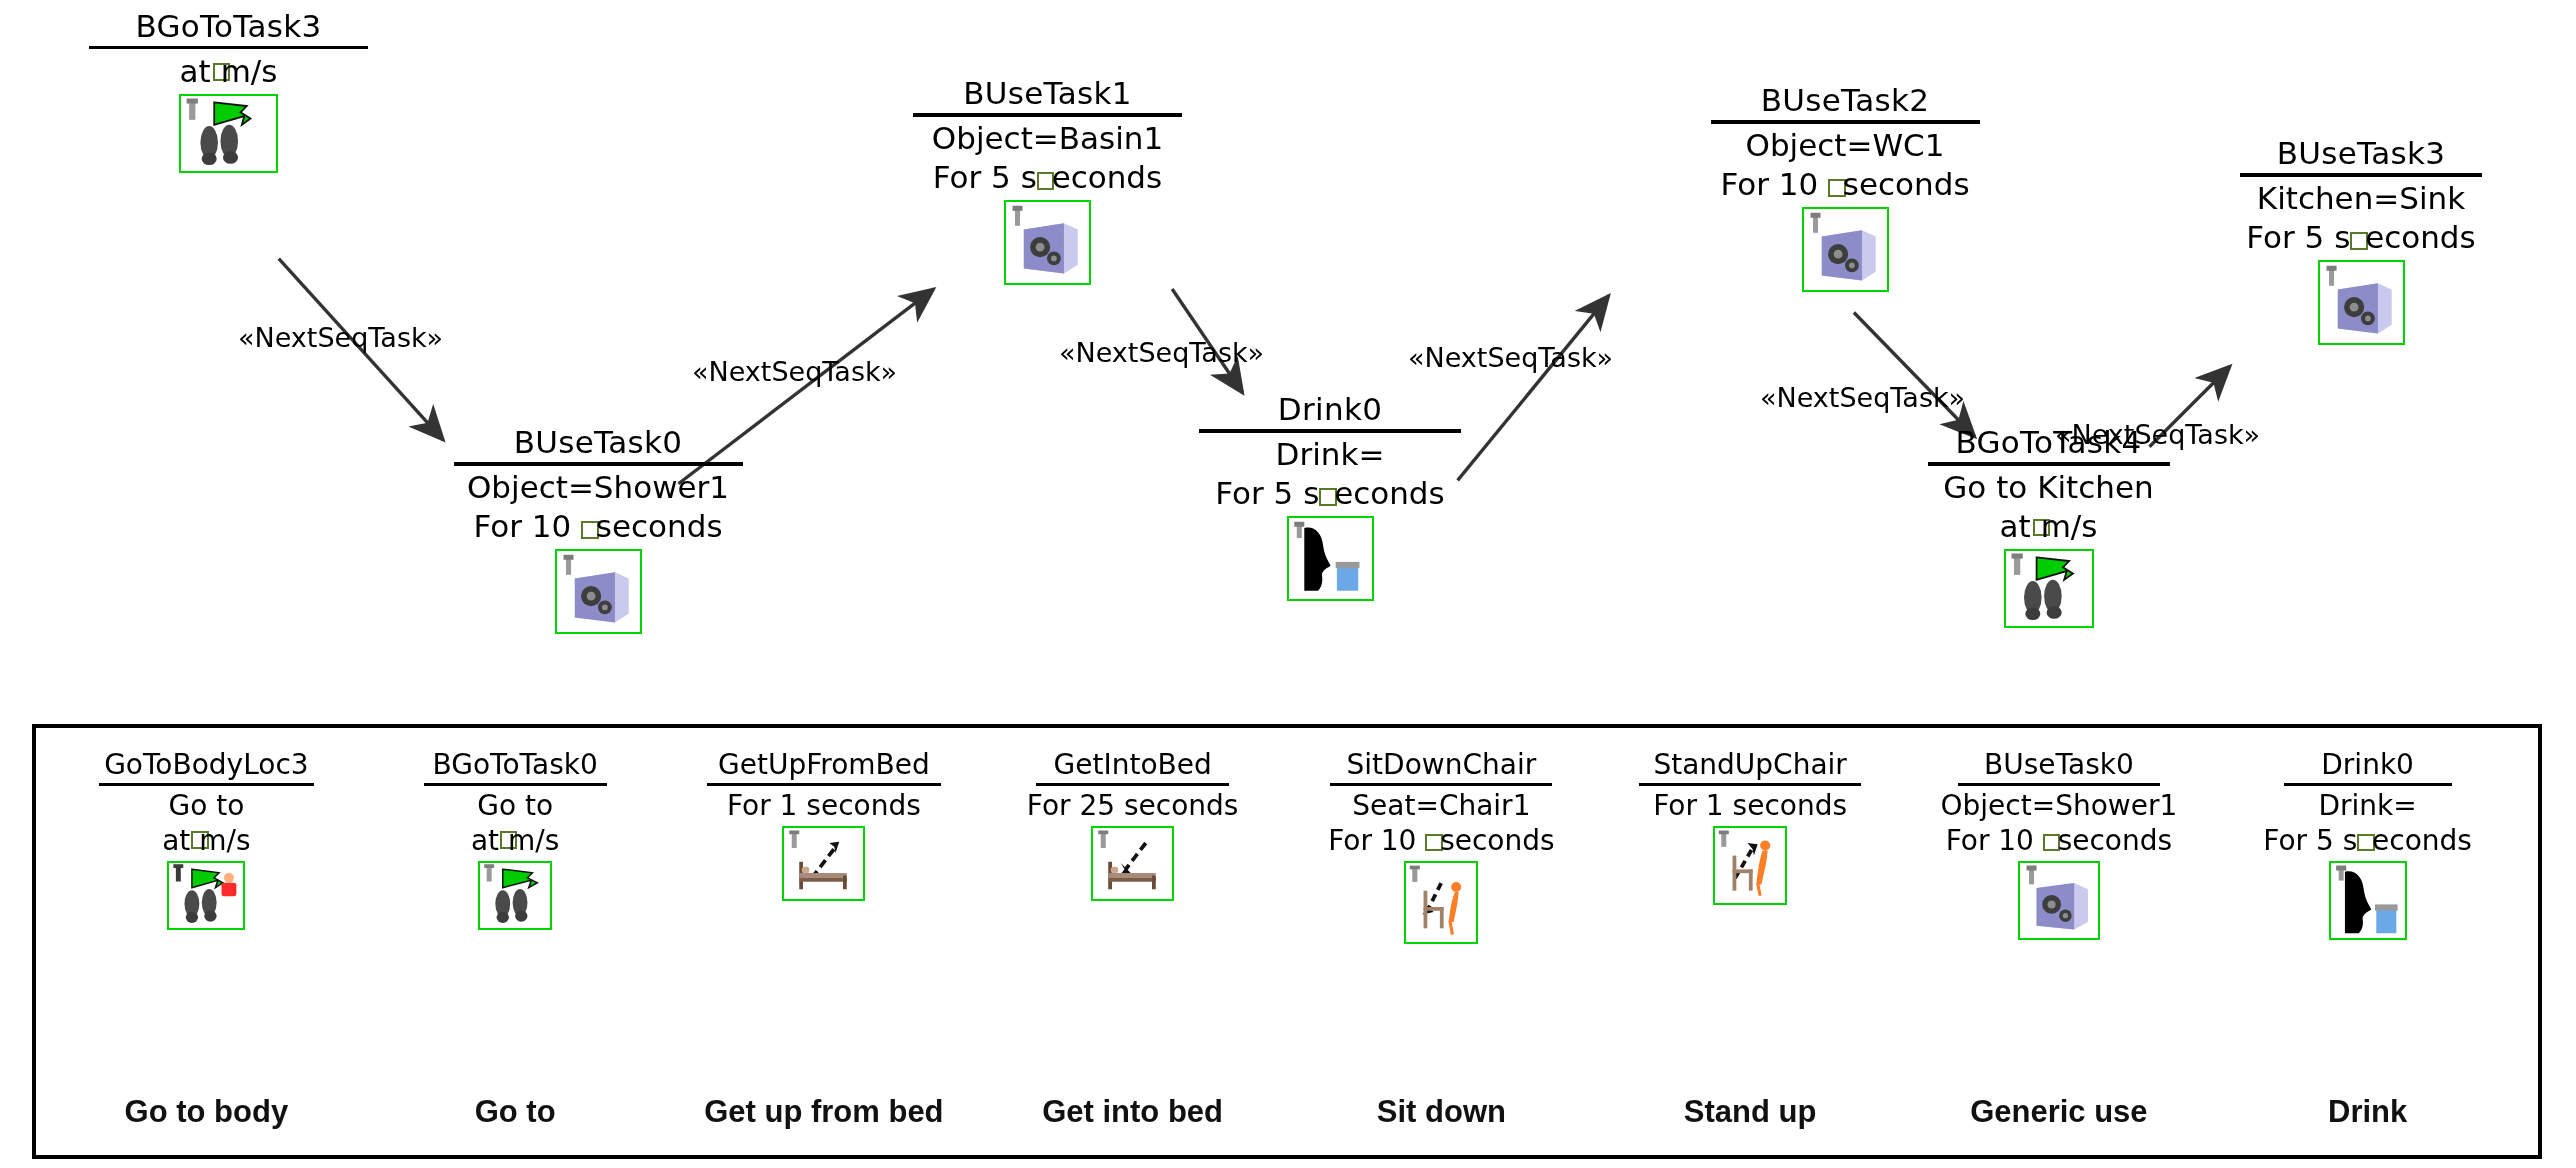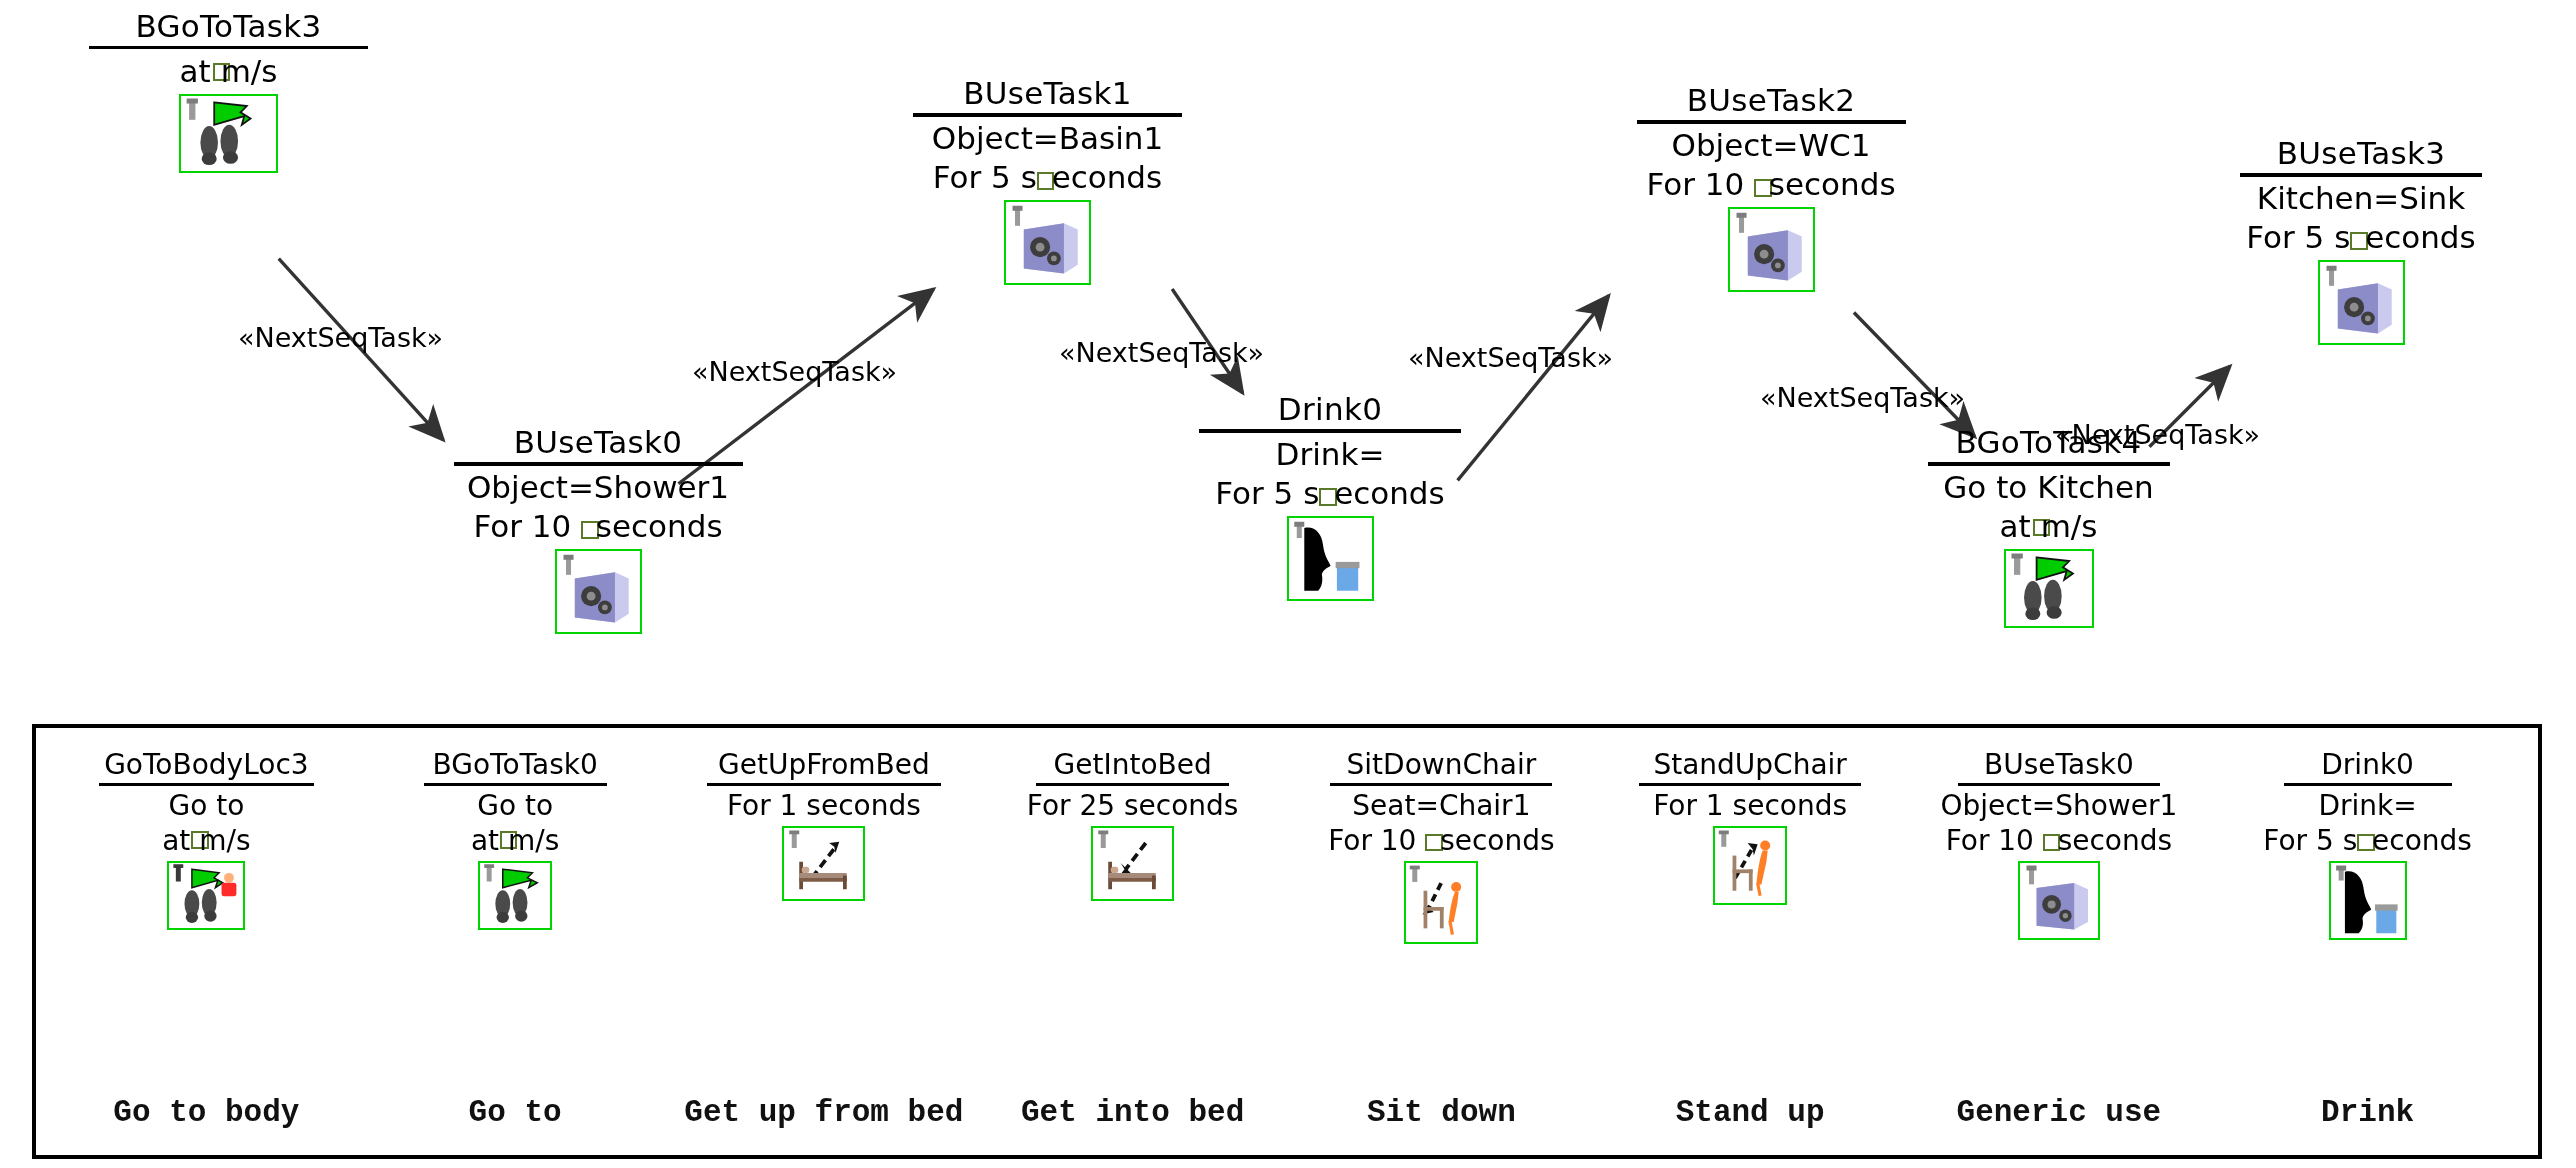--- a/index.html
+++ b/index.html
@@ -123,21 +123,21 @@
   }
   .legend-caption {
     position: absolute;
     left: 0;
     right: 0;
     bottom: 20px;
     font-size: 31px;
     font-weight: bold;
     color: #111111;
     white-space: nowrap;
-    font-family: Liberation Mono, monospace;
+    font-family: Liberation Sans, sans-serif;
   }
 </style>
 </head>
 <body>
 
 <div id="stage">
 
   <svg class="edge-layer" viewBox="0 0 3835 1740" xmlns="http://www.w3.org/2000/svg">
     <defs>
       <marker id="ah" markerWidth="13" markerHeight="13" refX="10" refY="5" orient="auto" markerUnits="strokeWidth">
@@ -242,21 +242,21 @@
           <rect x="4" y="3" width="8" height="4" fill="#7d7d7d"></rect>
           <path d="M12 8 C20 6 26 12 27 22 C28 30 31 34 33 38 C30 40 27 41 26 45
                    C27 50 26 55 23 58 L12 58 Z" fill="#000000"></path>
           <rect x="38" y="38" width="17" height="20" fill="#6aa8e8"></rect>
           <rect x="37" y="35" width="19" height="5" fill="#9a9a9a"></rect>
         </svg>
       </div>
     </div>
   </div>
 
-  <div class="node" style="left:1620px; top:81px; width:302px;">
+  <div class="node" style="left:1694px; top:81px; width:302px;">
     <div class="node-title">BUseTask2</div>
     <div class="node-rule" style="width:269px;"></div>
     <div class="node-lines">
       <div class="node-line">Object=WC1</div>
       <div class="node-line">For 10 <span class="tofu"></span>seconds</div>
     </div>
     <div class="icon-wrap">
       <div class="icon-box" style="width:87px;height:85px;">
         <svg viewBox="0 0 65 63" width="82" height="79">
           <rect x="7" y="4" width="4" height="15" fill="#9a9a9a"></rect>

